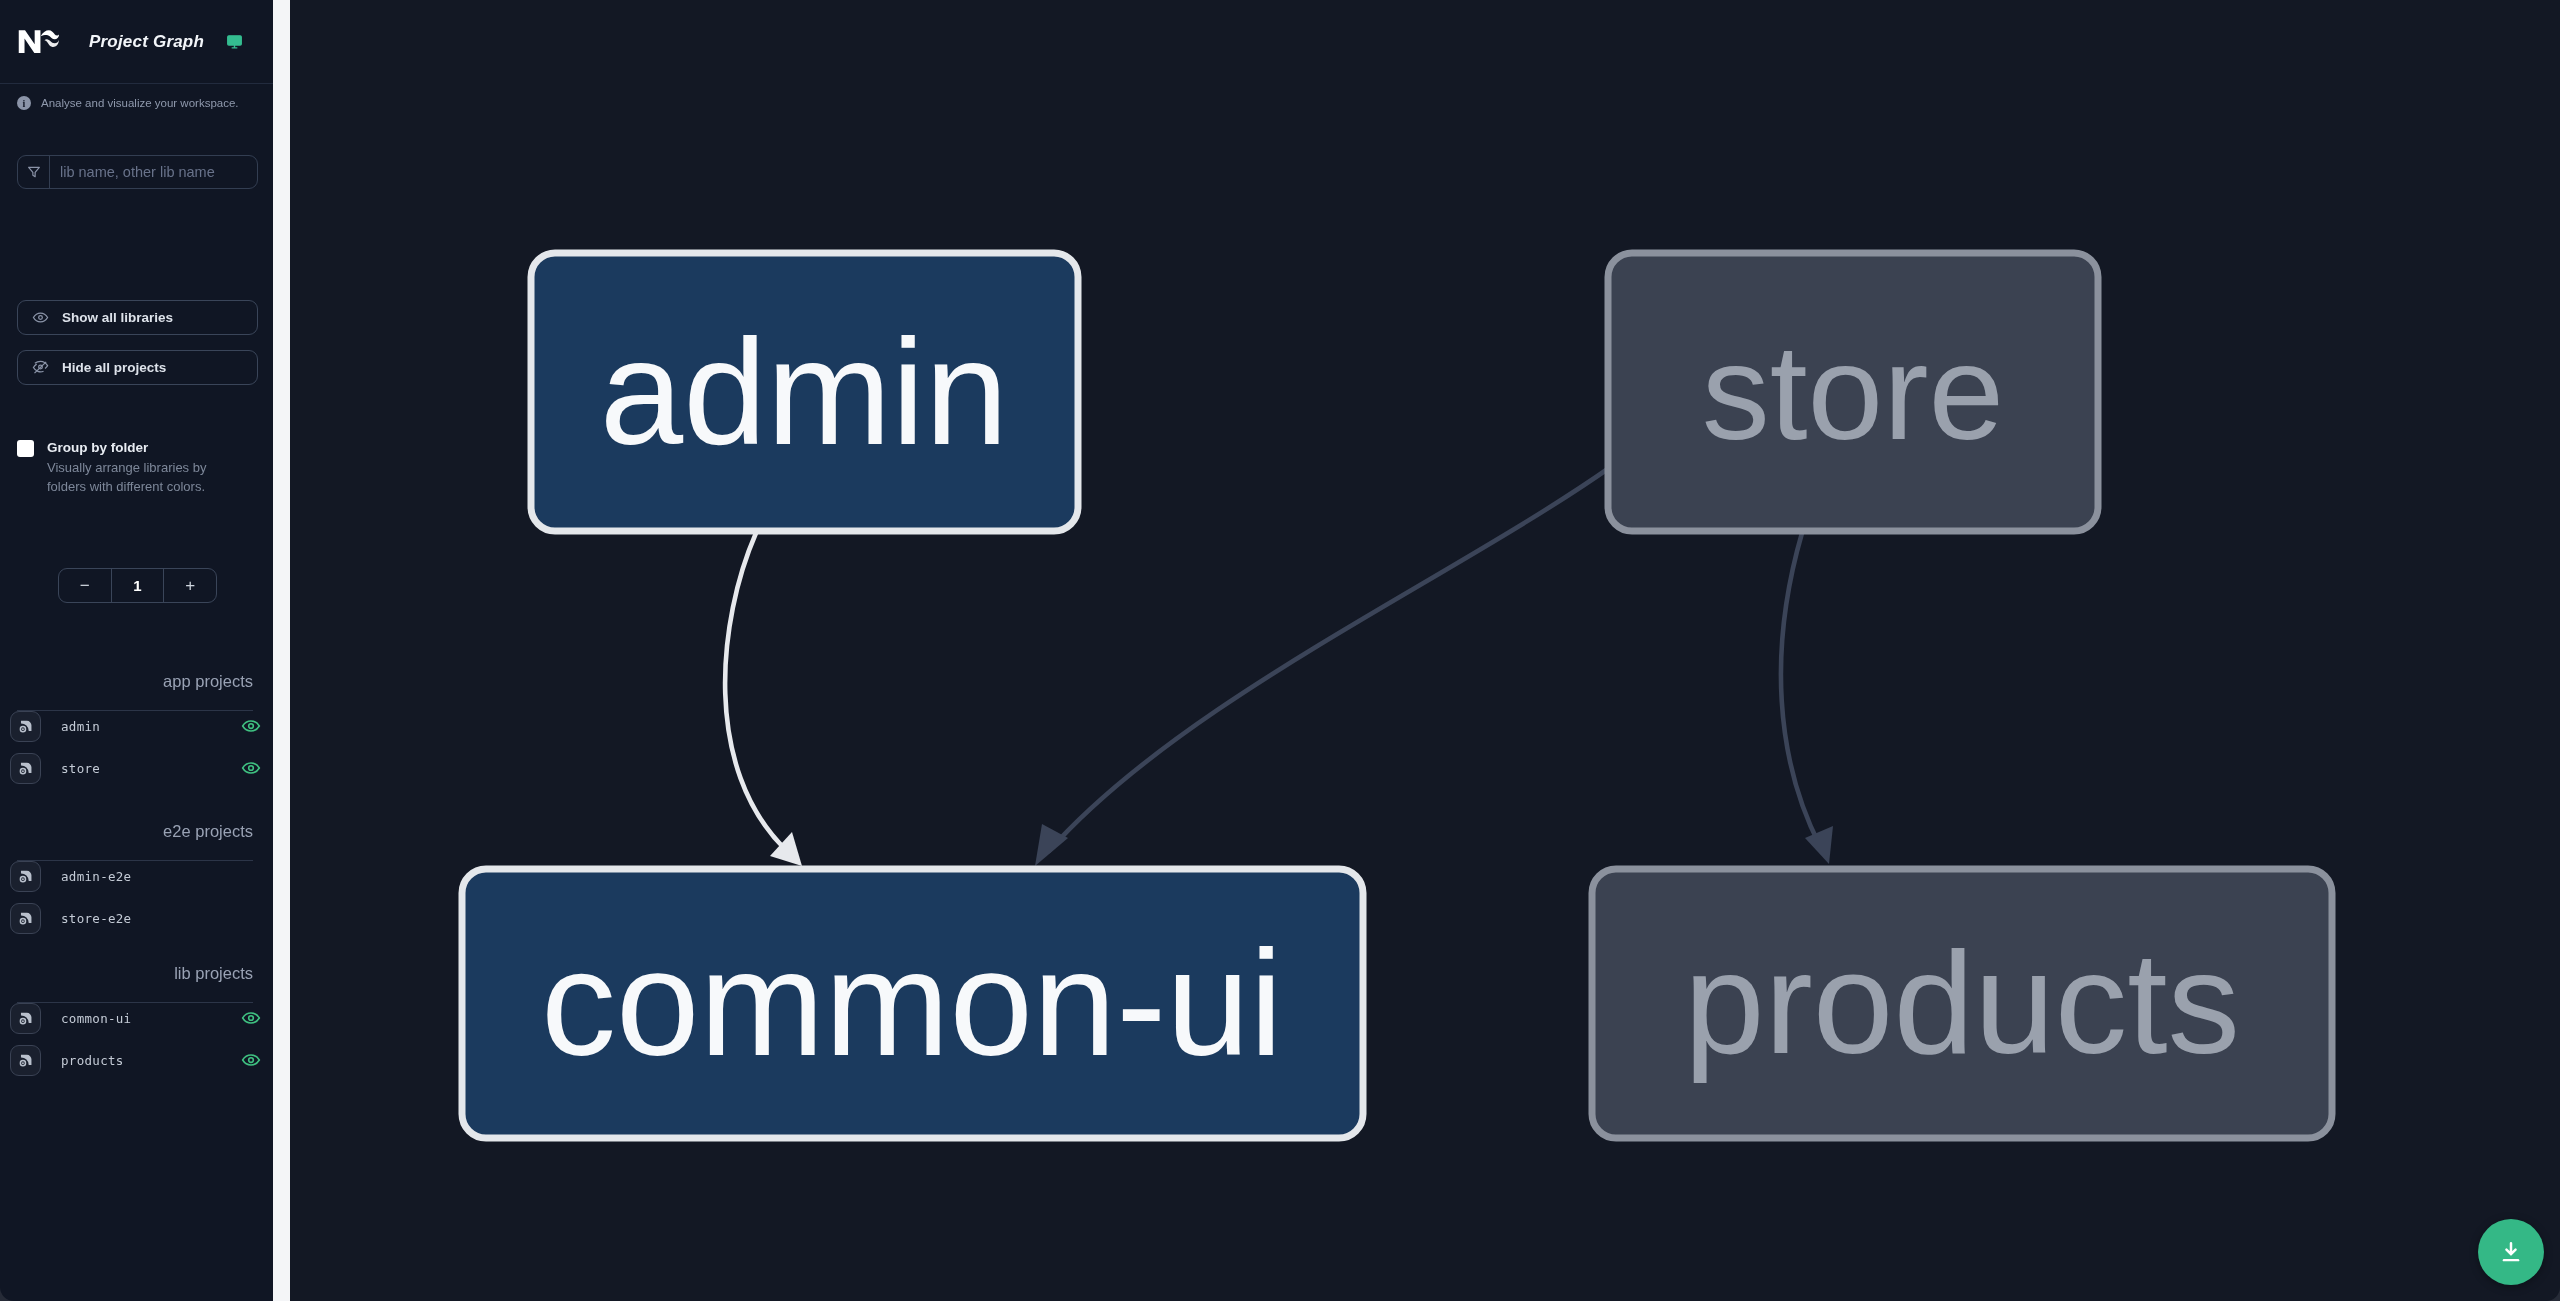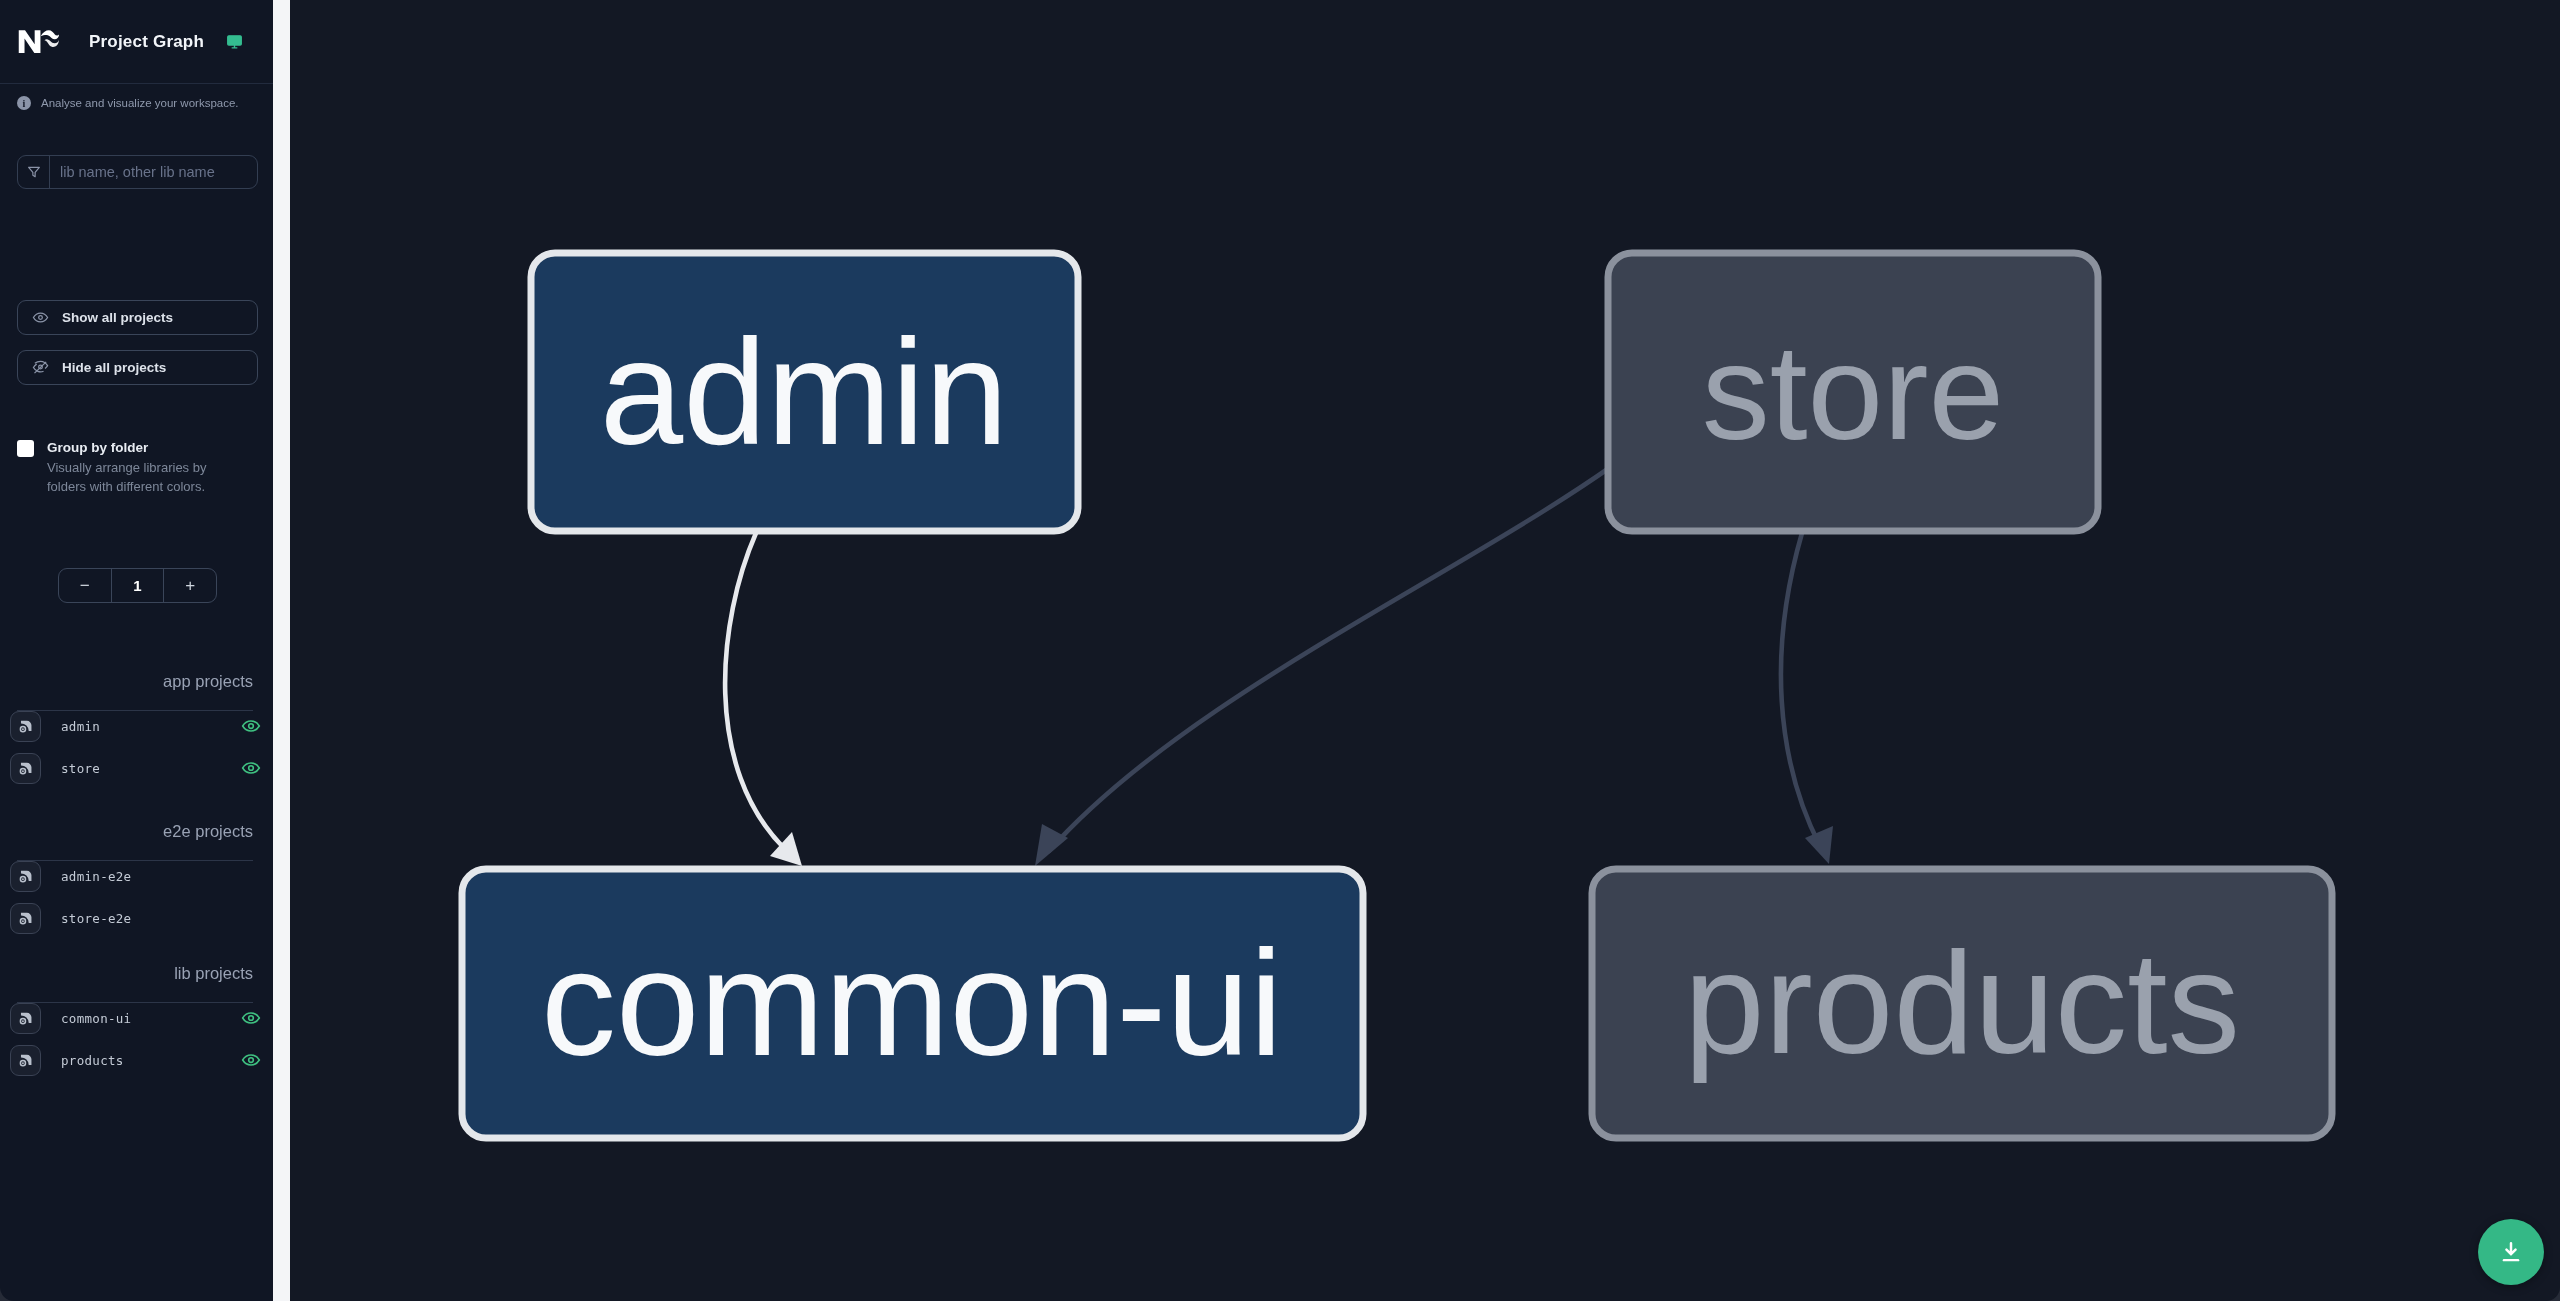--- a/index.html
+++ b/index.html
@@ -3,21 +3,21 @@
 <meta charset="utf-8">
 <style>
   * { margin:0; padding:0; box-sizing:border-box; }
   html,body { width:2560px; height:1301px; background:#262b37; font-family:"Liberation Sans",sans-serif; overflow:hidden; }
   .app { width:2560px; height:1301px; display:flex; border-radius:0 0 14px 14px; overflow:hidden; }
 
   
   .sidebar { position:relative; width:273px; height:1301px; background:#101624; flex:0 0 273px; color:#e8ecf2; }
   .divider-strip { width:17px; height:1301px; background:#f4f5f7; flex:0 0 17px; }
 
-  .brand { position:absolute; top:0; left:0; right:0; height:84px; border-bottom:1px solid #222b3e; display:flex; align-items:center; padding-left:17px; }
+  .brand { position:absolute; top:0; left:0; right:0; height:84px; border-bottom:1px solid #222b3e; display:flex; align-items:center; padding-left:17px;font-style:italic; }
   .brand-title { font-size:17px; font-weight:bold; color:#f2f5f9; margin-left:30px; letter-spacing:.2px; }
   .brand-monitor { margin-left:22px; display:flex; }
 
   .tagline { position:absolute; top:96px; left:17px; right:8px; display:flex; align-items:center; gap:10px; color:#8f99ad; font-size:11.5px; }
   .info-bubble { width:14px; height:14px; border-radius:50%; background:#8b94a8; color:#101624; font-size:10px; font-weight:bold; display:flex; align-items:center; justify-content:center; font-family:"Liberation Serif",serif; flex:0 0 14px; }
 
   .searchbox { position:absolute; top:155px; left:17px; width:241px; height:34px; border:1px solid #333e52; border-radius:9px; display:flex; align-items:center; background:#101624; }
   .search-iconcell { width:33px; height:100%; border-right:1px solid #333e52; display:flex; align-items:center; justify-content:center; }
   .searchbox input { flex:1; background:transparent; border:none; outline:none; color:#cfd5e1; font-size:14.5px; padding:0 10px; font-family:"Liberation Sans",sans-serif; }
   .searchbox input::placeholder { color:#68728a; }
@@ -86,21 +86,21 @@
       </span>
       <input type="text" value="" placeholder="lib name, other lib name" style="">
     </div>
 
 
     <button class="side-btn" style="top:300px;">
       <svg width="17" height="17" viewBox="0 0 24 24" fill="none" stroke="#8b94a8" stroke-width="1.8">
         <path d="M2 12s3.6-6.2 10-6.2S22 12 22 12s-3.6 6.2-10 6.2S2 12 2 12z"></path>
           <circle cx="12" cy="12" r="2.6"></circle>
       </svg>
-      <span>Show all projects</span>
+      <span>Show all libraries</span>
     </button>
 
     <button class="side-btn" style="top:350px;align-items:center;">
       <svg width="17" height="17" viewBox="0 0 24 24" fill="none" stroke="#8b94a8" stroke-width="1.8">
         <path d="M4 6c2-1.6 4.7-2.8 8-2.8 6.4 0 10 6.2 10 6.2s-1.3 2.2-3.6 4M6.6 7.2C4 8.9 2 12 2 12s2.3 4 6.3 5.5c1.1.4 2.4.7 3.7.7 1.6 0 3-.3 4.3-.9"></path>
         <circle cx="12" cy="11.4" r="2.6"></circle>
           <path d="M3.5 20 20 4" stroke-width="1.8"></path>
       </svg>
       <span>Hide all projects</span>
     </button>

